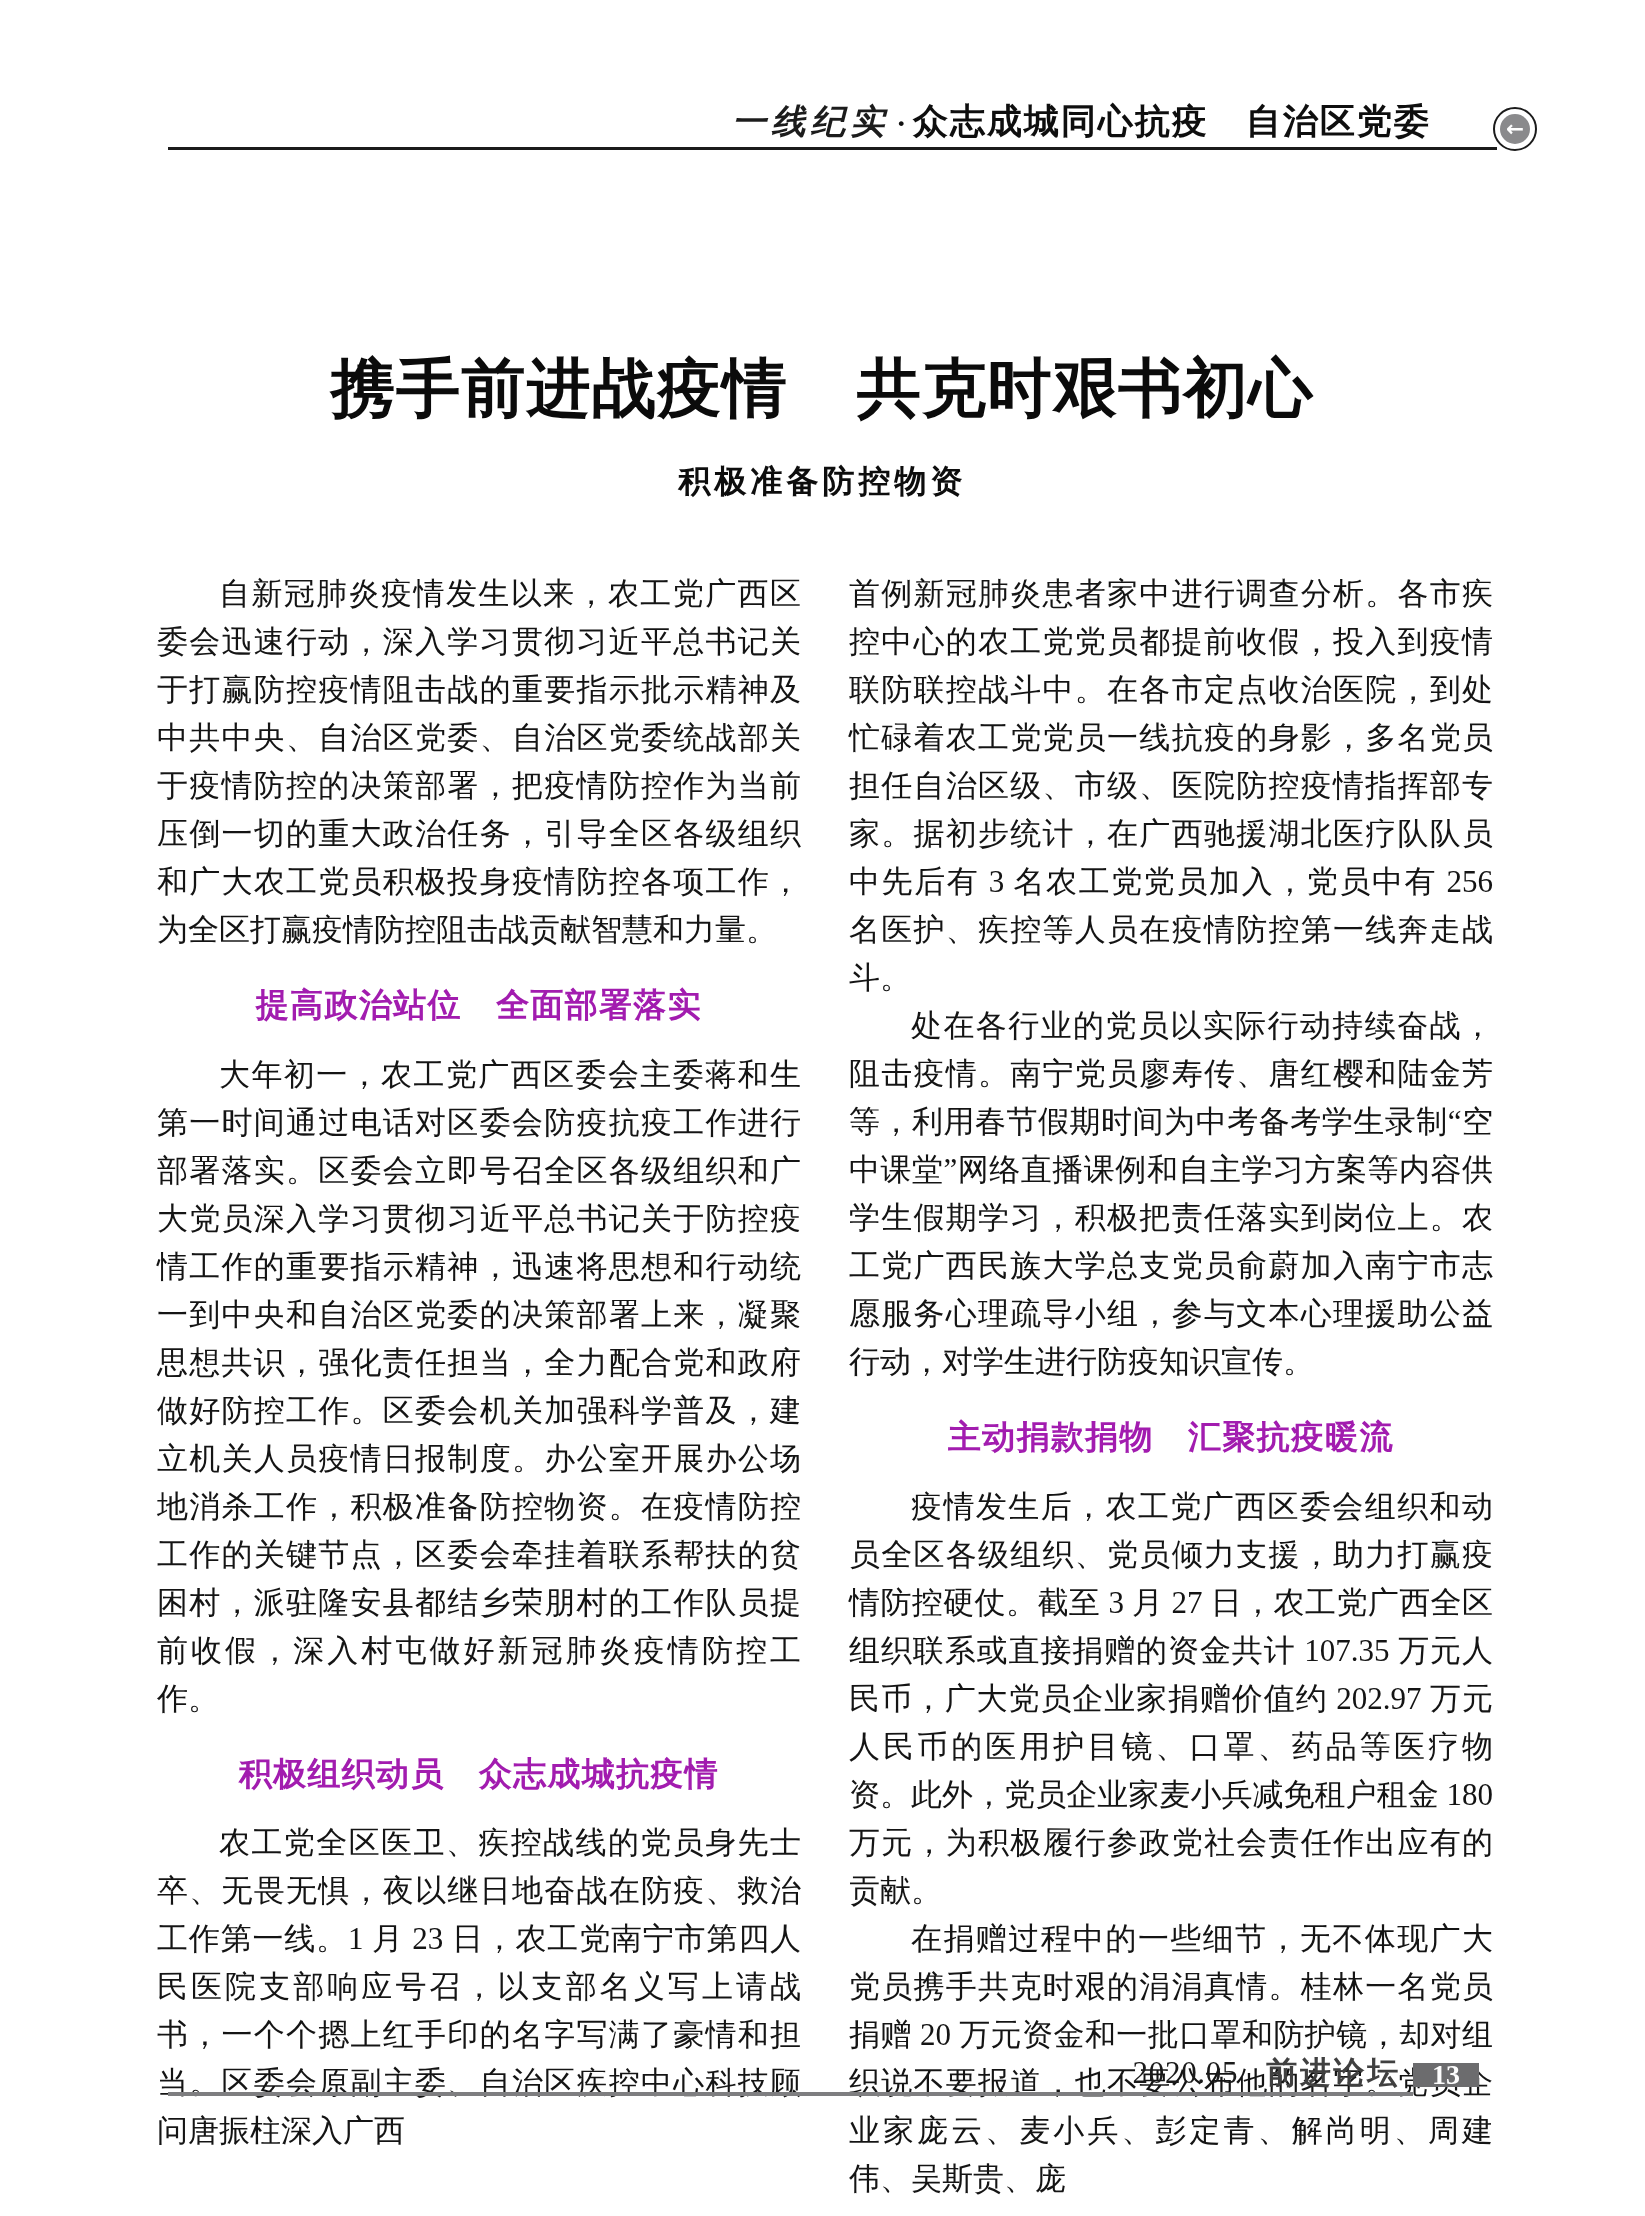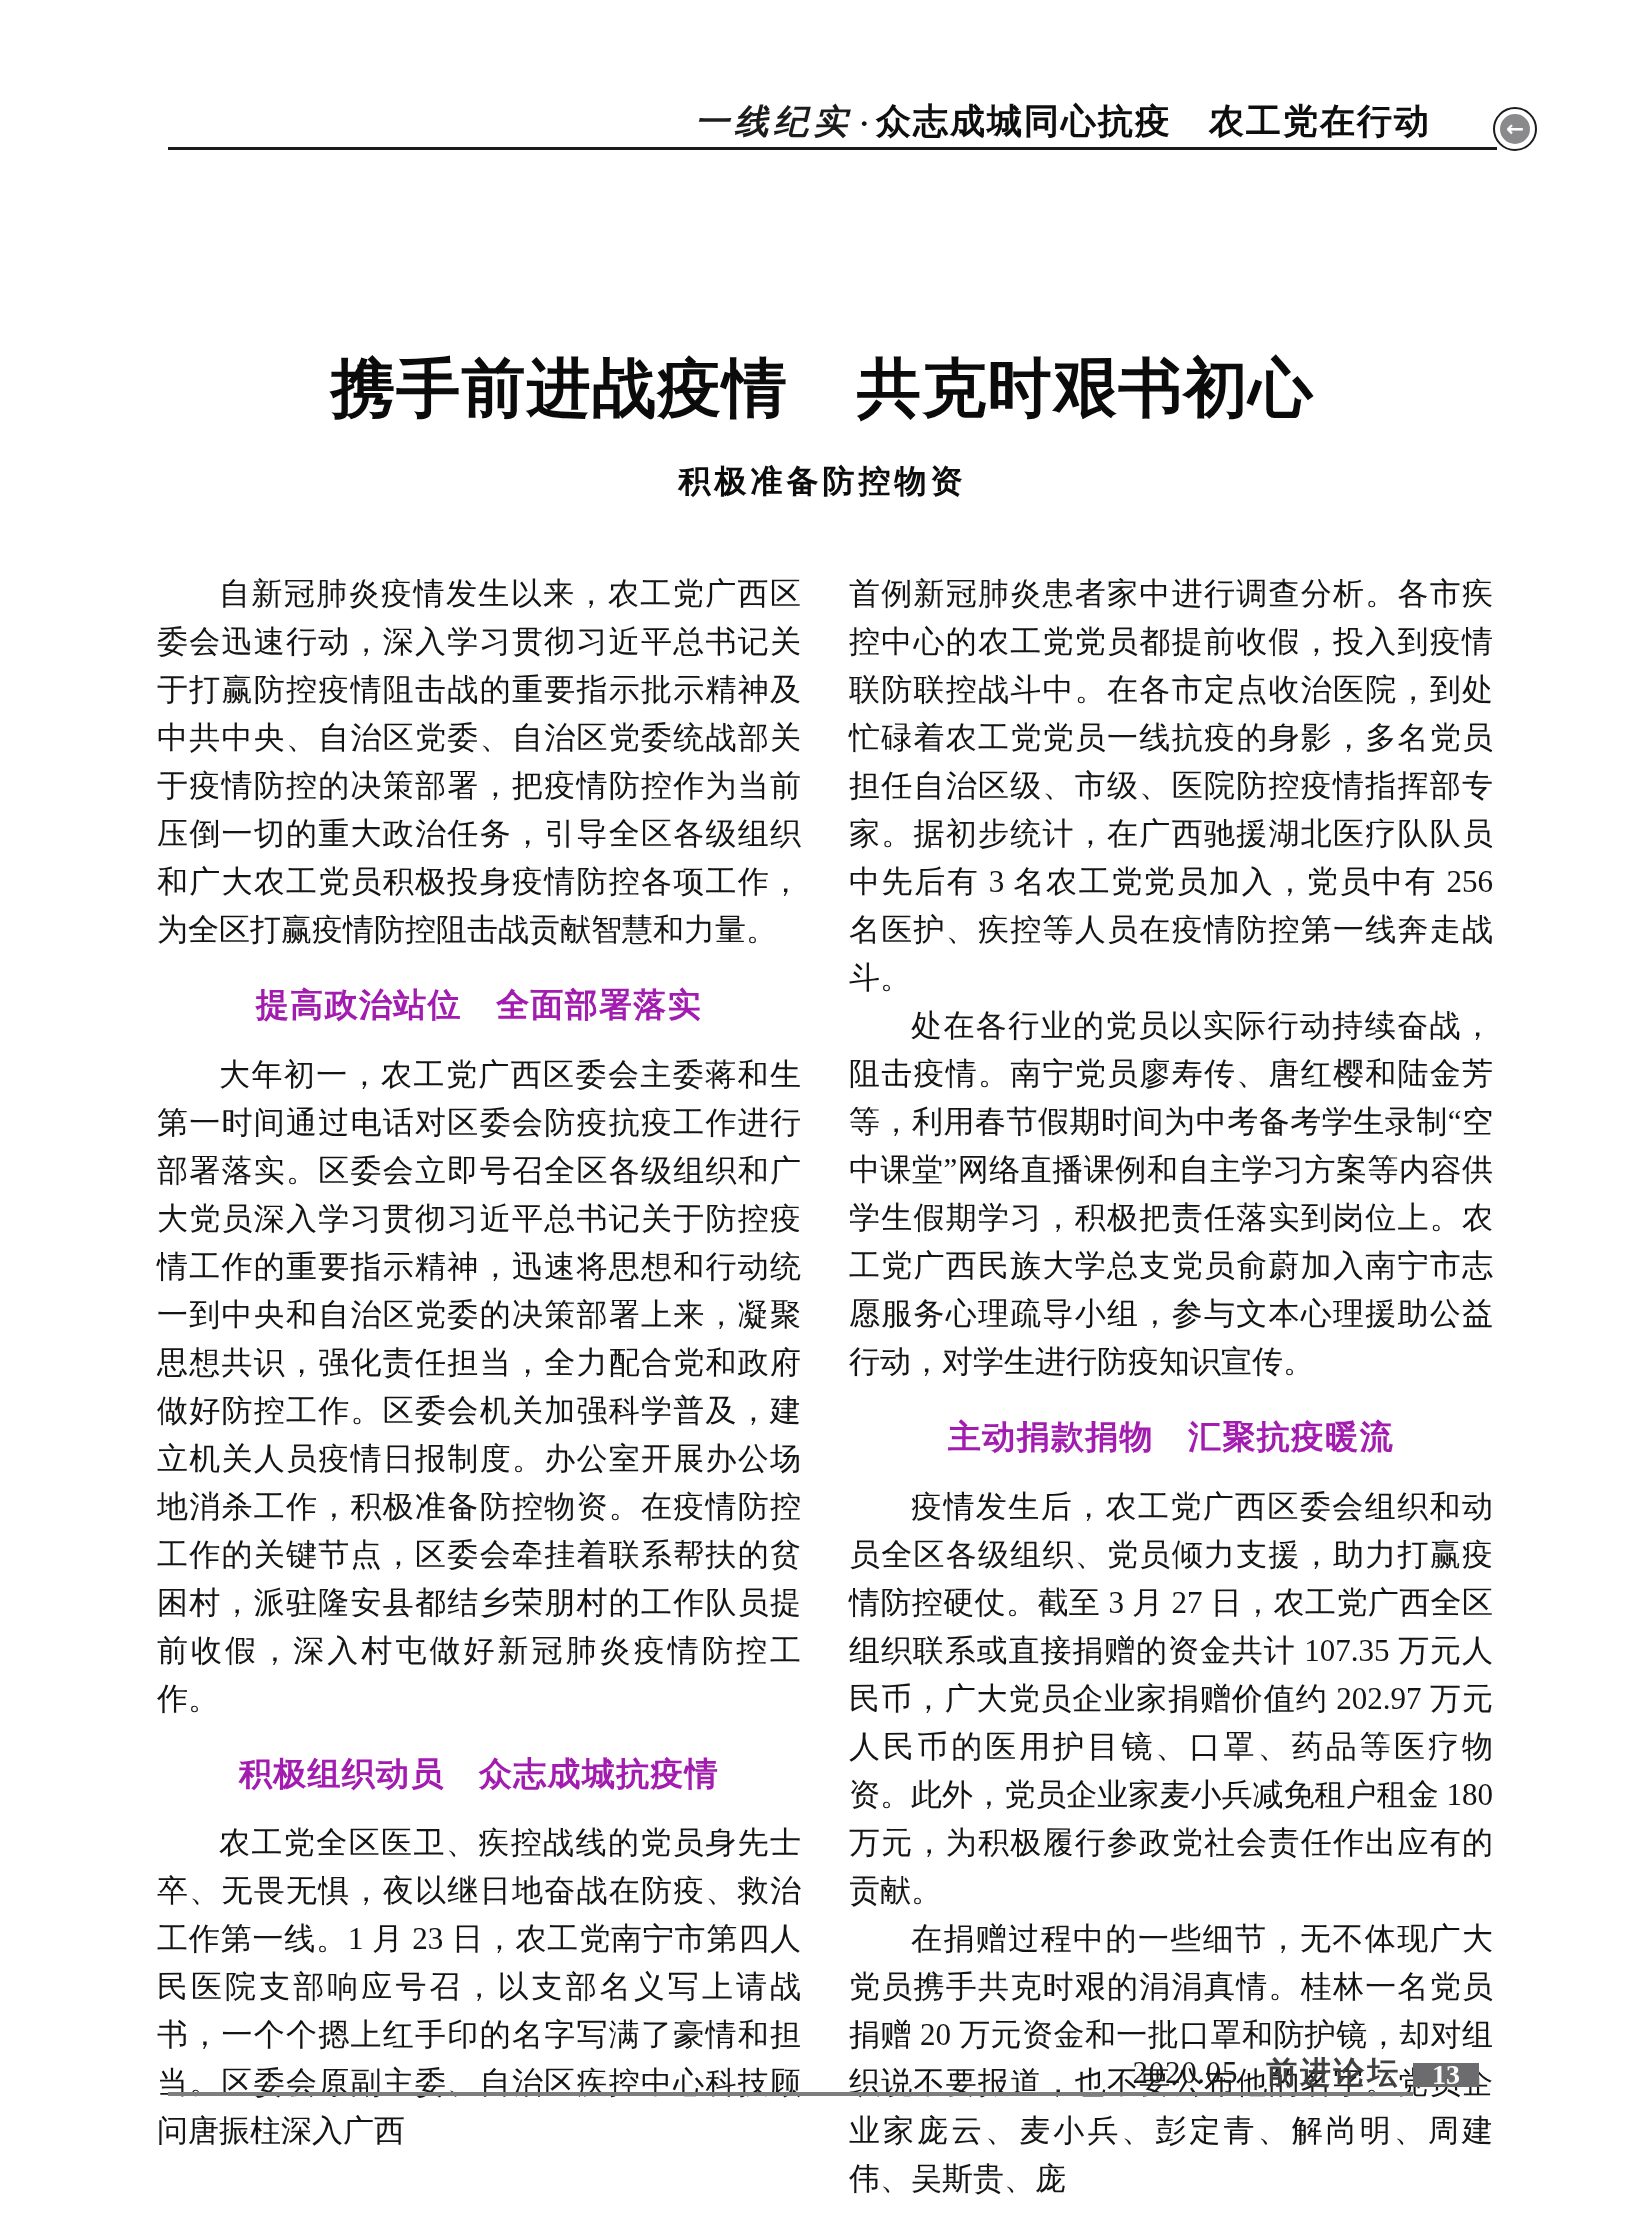--- a/index.html
+++ b/index.html
@@ -97,21 +97,21 @@
     font-family:"Liberation Serif","DejaVu Serif",serif;
     font-weight:700;font-size:28px;
   }
 </style>
 </head>
 <body>
 
 <div class="page">
 
   <div class="tagline">
-    <span class="script">一线纪实</span><span class="sep">·</span><span class="main">众志成城同心抗疫　农工党在行动</span>
+    <span class="script">一线纪实</span><span class="sep">·</span><span class="main">众志成城同心抗疫　自治区党委</span>
   </div>
   <div class="back-badge">
     <div class="inner">←</div>
   </div>
   <div class="header-rule"></div>
 
   <h1 class="title">
     <span>携手前进战疫情</span>
     <span>共克时艰书初心</span>
   </h1>

